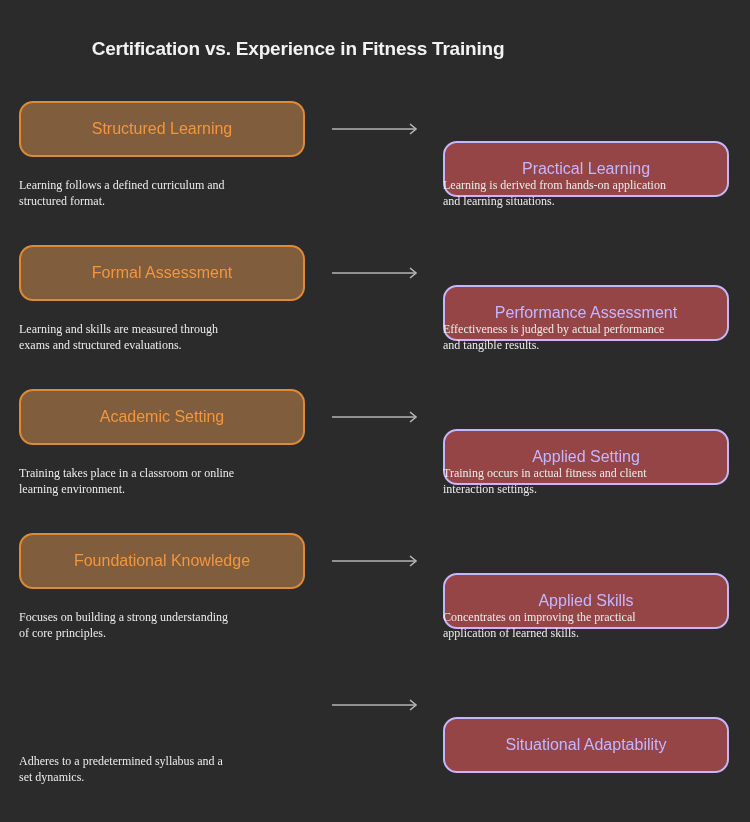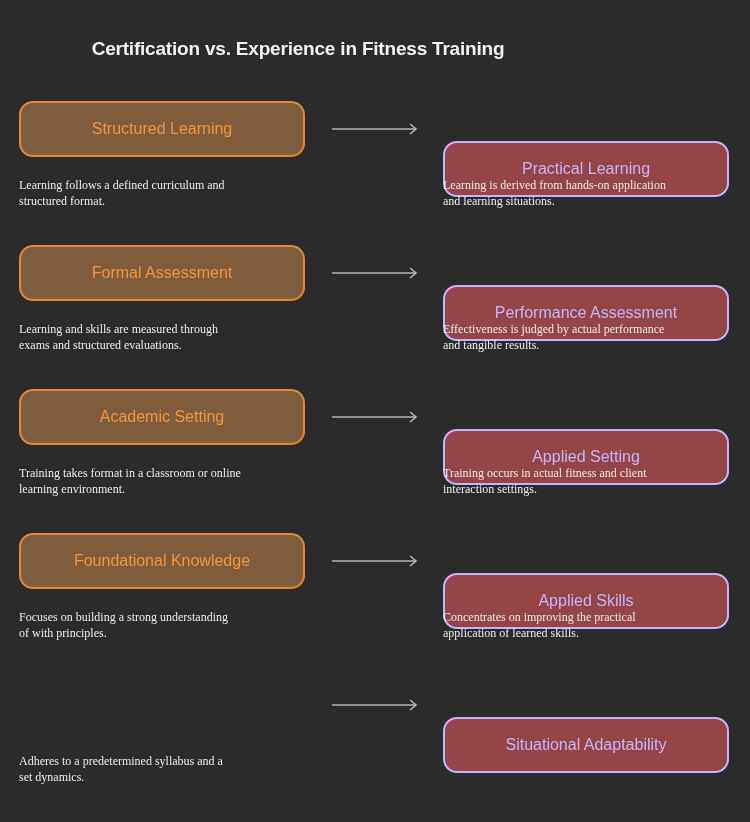--- a/index.html
+++ b/index.html
@@ -83,39 +83,39 @@
 </div>
 
 <div class="row" style="top:389px">
   <div class="box left">Academic Setting</div>
   <svg class="arrow" viewBox="0 0 90 16">
       <line x1="2" y1="8" x2="86" y2="8" stroke="#b5b5b5" stroke-width="1.6"></line>
       <polyline points="80,3 86,8 80,13" fill="none" stroke="#b5b5b5" stroke-width="1.6"></polyline>
     </svg>
   <div class="box right">Applied Setting</div>
   <div class="desc left">
-      <span>Training takes format in a classroom or online</span>
+      <span>Training takes place in a classroom or online</span>
       <span>learning environment.</span>
     </div>
   <div class="desc right">
       <span>Training occurs in actual fitness and client</span>
       <span>interaction settings.</span>
     </div>
 </div>
 
 <div class="row" style="top:533px">
   <div class="box left">Foundational Knowledge</div>
   <svg class="arrow" viewBox="0 0 90 16">
       <line x1="2" y1="8" x2="86" y2="8" stroke="#b5b5b5" stroke-width="1.6"></line>
       <polyline points="80,3 86,8 80,13" fill="none" stroke="#b5b5b5" stroke-width="1.6"></polyline>
     </svg>
   <div class="box right">Applied Skills</div>
   <div class="desc left">
       <span>Focuses on building a strong understanding</span>
-      <span>of with principles.</span>
+      <span>of core principles.</span>
     </div>
   <div class="desc right">
       <span>Concentrates on improving the practical</span>
       <span>application of learned skills.</span>
     </div>
 </div>
 
 <div class="row" style="top:677px">
   <svg class="arrow" viewBox="0 0 90 16">
       <line x1="2" y1="8" x2="86" y2="8" stroke="#b5b5b5" stroke-width="1.6"></line>

